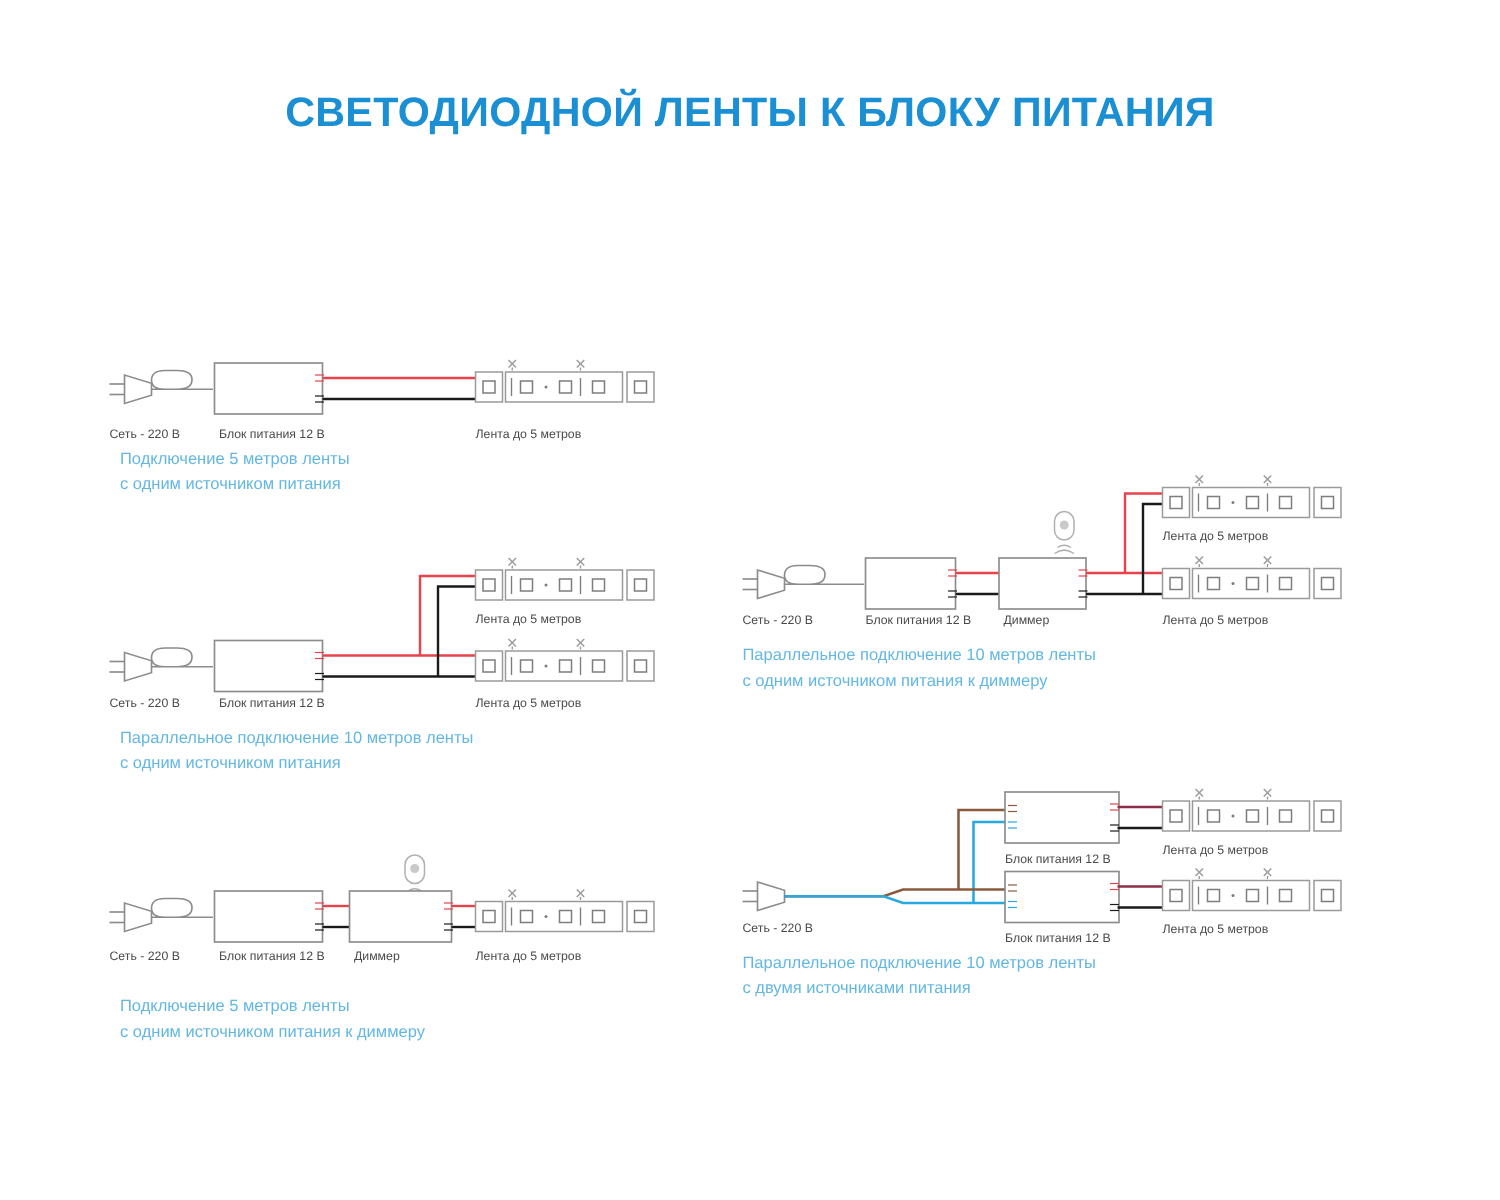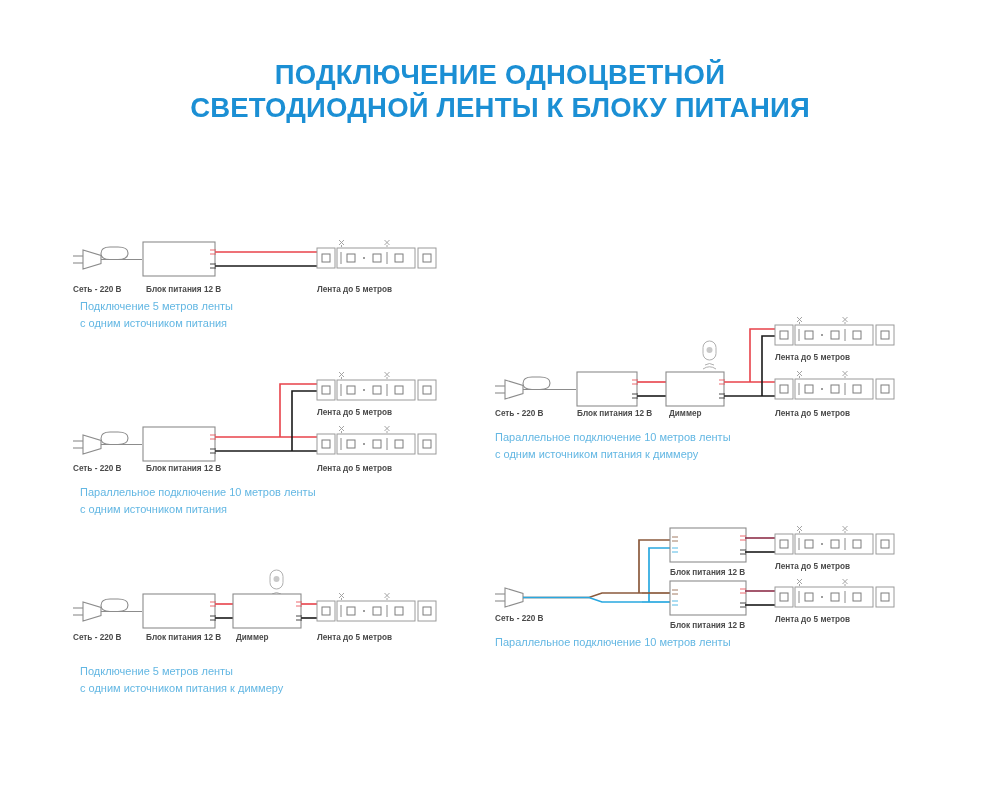--- a/index.html
+++ b/index.html
@@ -31,29 +31,28 @@
     font-size:11px;
     line-height:16.5px;
     white-space:nowrap;
   }
   .caption span{display:block;}
 
   .lbl{
     position:absolute;
     color:#4a4a4a;
     font-size:8.2px;
-    font-weight:bold;
+    font-weight:normal;
     white-space:nowrap;
   }
 </style>
 </head>
 <body>
 
 <div class="title">
-  <span class="l1">ПОДКЛЮЧЕНИЕ ОДНОЦВЕТНОЙ</span>
   <span class="l2">СВЕТОДИОДНОЙ ЛЕНТЫ К БЛОКУ ПИТАНИЯ</span>
 </div>
 
 <div class="scene" style="left:70px;top:236px;">
   <svg width="420" height="50" viewBox="0 0 420 50">
     <g fill="none" stroke="#8c8c8c" stroke-width="1.1">
       <line x1="3" y1="20" x2="13" y2="20"></line>
       <line x1="3" y1="27" x2="13" y2="27"></line>
       <path d="M13 14 L13 33 L31 27.5 L31 19.5 Z"></path>
       <path d="M31 23.5 L48 23.5 Q58 23.5 58 17 Q58 11 48 11 L40 11 Q31 11 31 17.5 Q31 23.5 40 23.5 L72 23.5"></path>
@@ -458,13 +457,14 @@
     </g>
   </svg>
   <div class="lbl" style="left:283px;top:44px;">Лента до 5 метров</div>
   <div class="lbl" style="left:178px;top:50px;">Блок питания 12 В</div>
   <div class="lbl" style="left:3px;top:96px;">Сеть - 220 В</div>
   <div class="lbl" style="left:283px;top:97px;">Лента до 5 метров</div>
   <div class="lbl" style="left:178px;top:103px;">Блок питания 12 В</div>
 </div>
 <div class="caption" style="left:495px;top:634px;">
   <span>Параллельное подключение 10 метров ленты</span>
+  <span>с двумя источниками питания</span>
 </div>
 
 </body></html>

